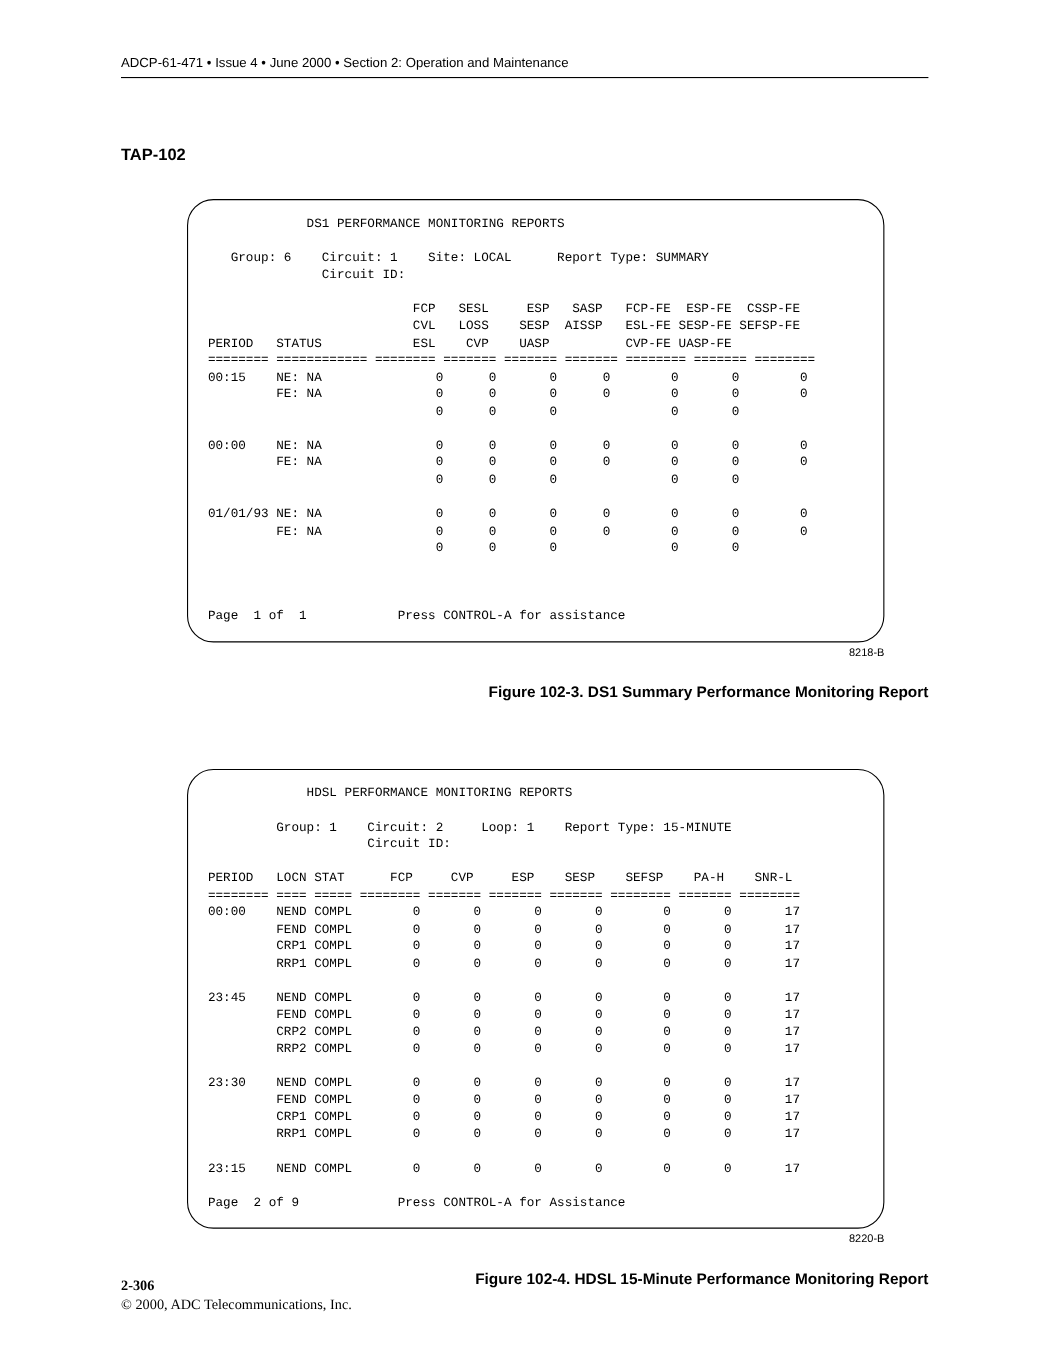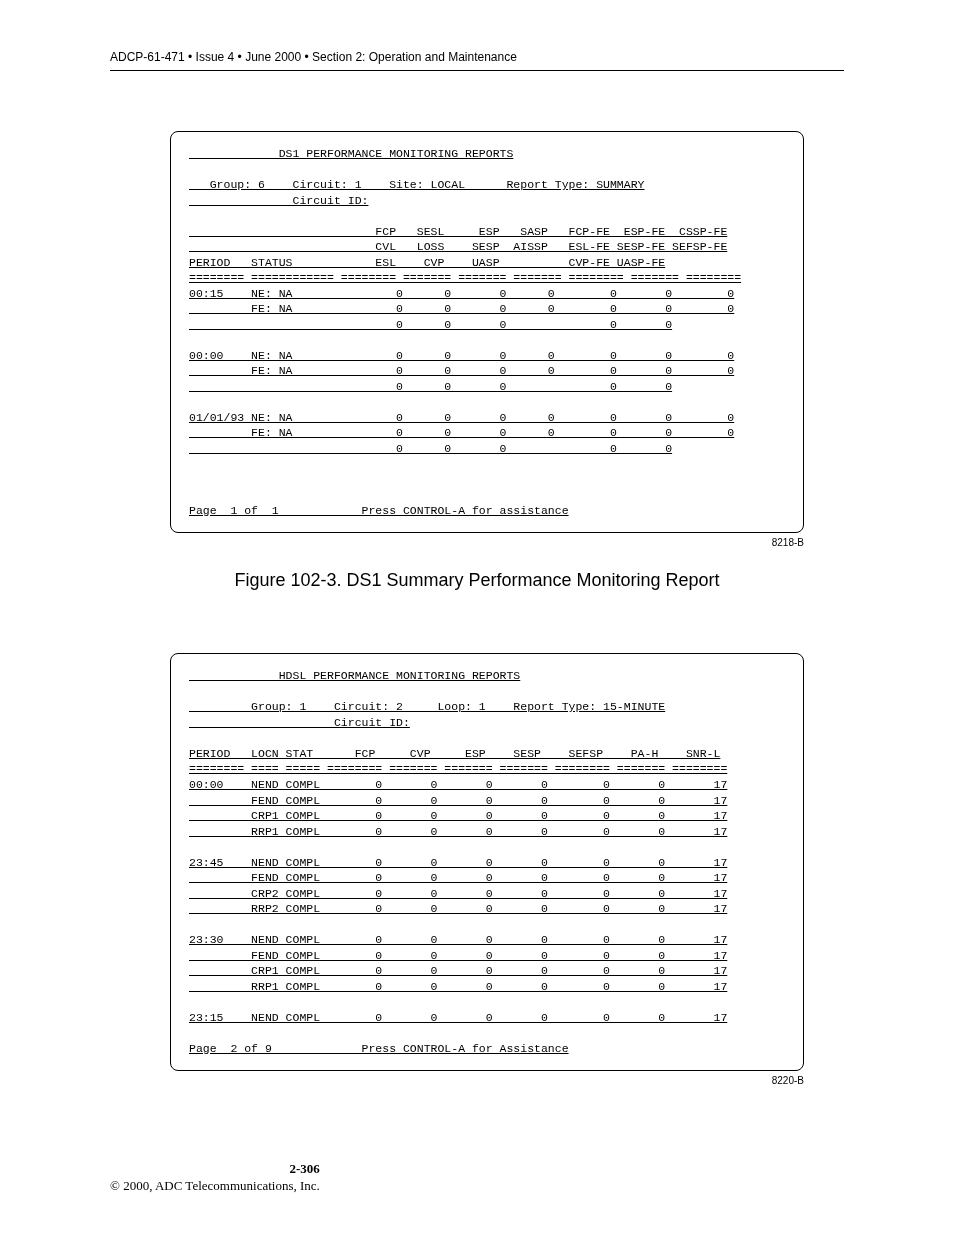--- a/index.html
+++ b/index.html
@@ -25,63 +25,63 @@
   }
   .tap-block {
     font-family: Arial, Helvetica, sans-serif;
     font-size: 15px;
     font-weight: bold;
     line-height: 1.35;
     margin-bottom: 30px;
   }
   .terminal-frame {
     border: 1px solid #000;
-    border-radius: 8px;
+    border-radius: 24px;
     padding: 14px 18px 14px 18px;
     margin: 0 40px 0 60px;
-    text-decoration: underline;
   }
   .terminal-frame pre {
     margin: 0;
     font-family: "Courier New", Courier, monospace;
     font-size: 11.5px;
     line-height: 1.35;
     white-space: pre;
   }
   .fig-code {
     text-align: right;
     font-family: Arial, Helvetica, sans-serif;
     font-size: 10px;
     margin: 4px 40px 0 0;
   }
   .caption {
-    text-align: center;
+    text-align: right;
     font-family: Arial, Helvetica, sans-serif;
-    font-size: 18px;
-    font-weight: normal;
+    font-size: 14px;
+    font-weight: bold;
     margin: 22px 0 62px 0;
   }
   .footer {
     position: absolute;
     left: 110px;
     bottom: 40px;
     font-family: "Times New Roman", Times, serif;
     font-size: 13px;
     line-height: 1.3;
   }
-  .footer .pageno { font-weight: bold; text-align: right; }
+  .footer .pageno { font-weight: bold; }
 </style>
 </head>
 <body>
 
 <div class="page">
 
   <div class="header-line">ADCP-61-471 • Issue 4 • June 2000 • Section 2: Operation and Maintenance</div>
 
   <div class="tap-block">
+    <div>TAP-102</div>
   </div>
 
   <div class="terminal-frame">
     <pre id="pre1">             DS1 PERFORMANCE MONITORING REPORTS
 
    Group: 6    Circuit: 1    Site: LOCAL      Report Type: SUMMARY
                Circuit ID:
 
                            FCP   SESL     ESP   SASP   FCP-FE  ESP-FE  CSSP-FE
                            CVL   LOSS    SESP  AISSP   ESL-FE SESP-FE SEFSP-FE
@@ -127,19 +127,20 @@
 23:30    NEND COMPL        0       0       0       0        0       0       17
          FEND COMPL        0       0       0       0        0       0       17
          CRP1 COMPL        0       0       0       0        0       0       17
          RRP1 COMPL        0       0       0       0        0       0       17
 
 23:15    NEND COMPL        0       0       0       0        0       0       17
 
 Page  2 of 9             Press CONTROL-A for Assistance</pre>
   </div>
   <div class="fig-code">8220-B</div>
+  <div class="caption" style="margin-bottom:0">Figure 102-4. HDSL 15-Minute Performance Monitoring Report</div>
 
   <div class="footer">
     <div class="pageno">2-306</div>
     <div>© 2000, ADC Telecommunications, Inc.</div>
   </div>
 
 </div>
 
 </body></html>

